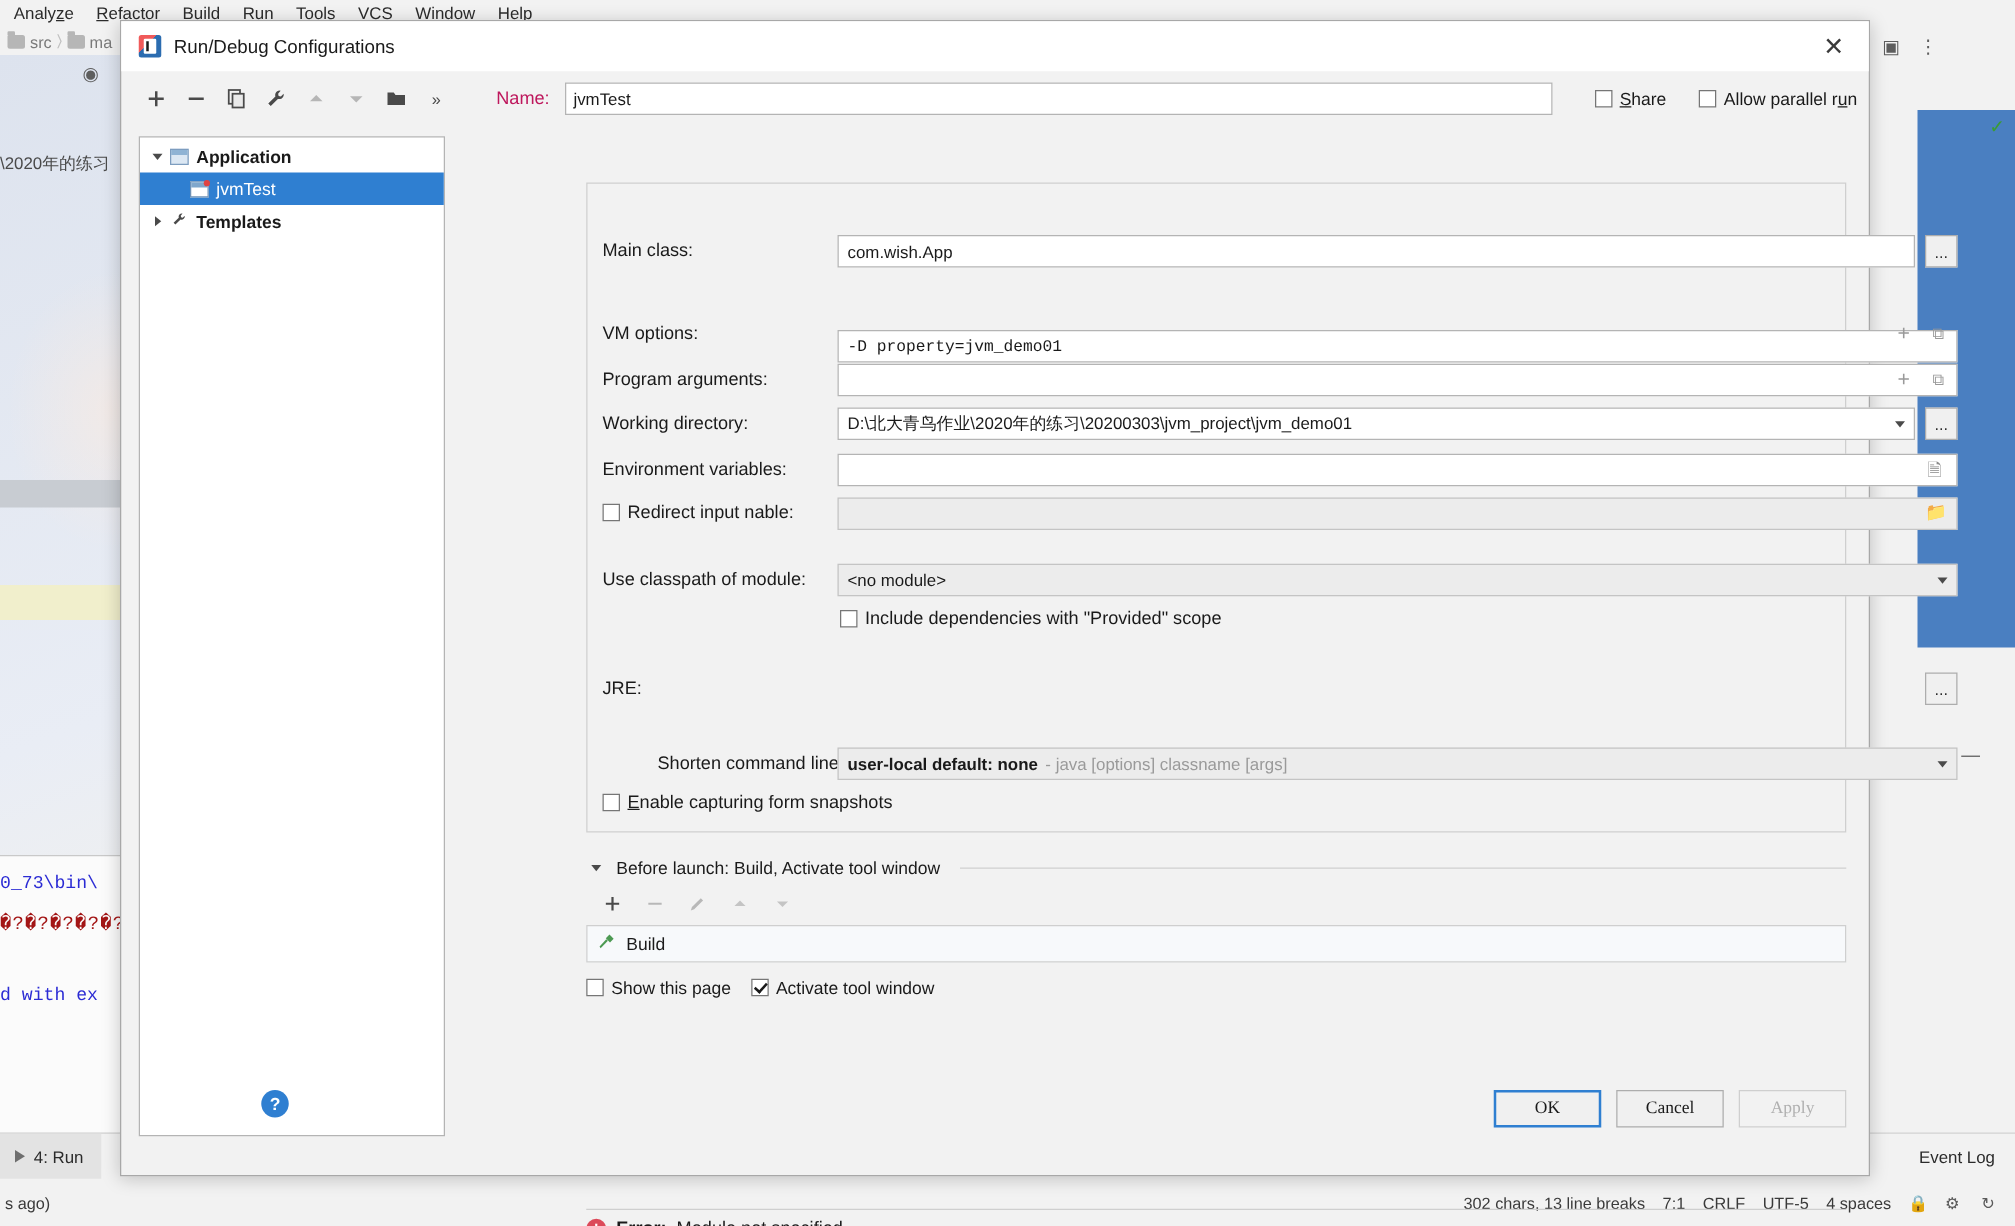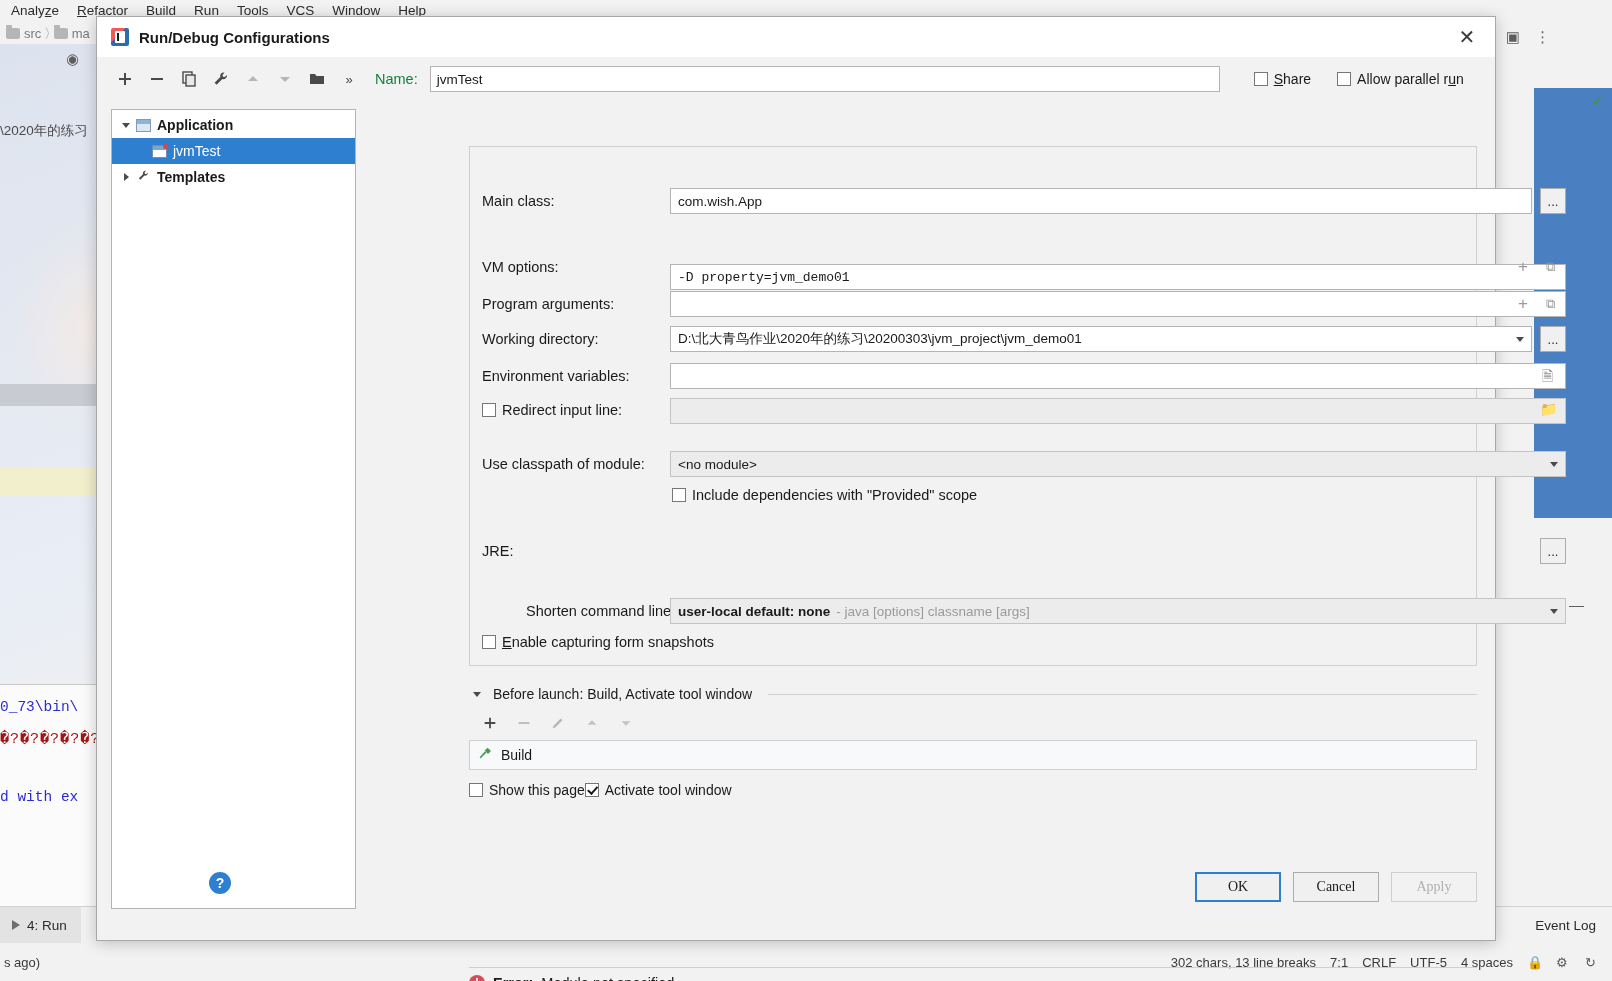--- a/index.html
+++ b/index.html
@@ -122,35 +122,35 @@
     border-radius:2px;
   }
   .dlg-title-ico::after{
     content:""; position:absolute; left:4px; top:3px; width:10px; height:12px;
     background:#ffffff; border-radius:1px;
   }
   .dlg-title-ico::before{
     content:""; position:absolute; left:6px; top:5px; width:2px; height:8px;
     background:#1a1a1a; z-index:2;
   }
-  .dlg-title-text { font-size:15px; color:#1a1a1a;font-weight:bold; }
+  .dlg-title-text { font-size:15px; color:#1a1a1a; }
   .dlg-close {
     position:absolute; right:0; top:0; width:56px; height:40px;
     display:flex;align-items:center;justify-content:center; font-size:20px; color:#3a3a3a;
   }
 
   .dlg-toolbar {
     height:44px; display:flex; align-items:center; padding-left:12px; gap:0;
   }
   .tb-btn {
     width:32px;height:32px;display:flex;align-items:center;justify-content:center;
     color:#4a4a4a;
   }
   .tb-btn svg { display:block; }
-  .name-label { margin-left:10px; font-size:14.5px; color:#15803d; }
+  .name-label { margin-left:32px; font-size:14.5px; color:#be185d; }
   .name-input {
     margin-left:12px; width:790px; height:26px; background:#fff;
     border:1px solid #b4b4b4; font-size:13.5px; color:#1a1a1a;
     padding:0 6px; display:flex; align-items:center;
   }
   .share-group { margin-left:34px; display:flex; align-items:center; gap:26px; font-size:14px;}
   .cbx {
     width:14px;height:14px;border:1px solid #767676;background:#fff;
     display:inline-flex;align-items:center;justify-content:center;flex:none;
     margin-right:6px;
@@ -243,21 +243,21 @@
   .bl-header { display:flex; align-items:center; gap:8px; font-size:14px; color:#1a1a1a; }
   .bl-header .tw.down::before{border-top-color:#4a4a4a;}
   .bl-line { flex:1; height:1px; background:#cfcfcf; margin-left:8px; }
   .bl-toolbar { display:flex; align-items:center; gap:4px; margin-top:8px; padding-left:6px;}
   .bl-tb { width:30px;height:26px;display:flex;align-items:center;justify-content:center;color:#5a5a5a;}
   .bl-tb.dim { color:#b8b8b8; }
   .bl-list {
     margin-top:4px; height:30px; background:#f7f9fb; border:1px solid #cfcfcf;
     display:flex; align-items:center; padding-left:8px; gap:8px; font-size:14px;
   }
-  .bl-checks { margin-top:12px; display:flex; align-items:center; gap:0; font-size:14px; }
+  .bl-checks { margin-top:12px; display:flex; align-items:center; gap:16px; font-size:14px; }
 
   .error-sep { position:absolute; left:372px; right:18px; top:866px; height:1px; background:#cfcfcf; }
   .error-row {
     position:absolute; left:372px; top:874px; display:flex; align-items:center; gap:8px; font-size:14.5px;
   }
   .err-ico {
     width:16px;height:16px;border-radius:50%;background:#dc4a5a;color:#fff;
     display:flex;align-items:center;justify-content:center;font-size:12px;font-weight:bold;flex:none;
   }
 
@@ -461,21 +461,21 @@
           <span class="chev"></span>
         </span>
         <span class="ellipsis-btn" style="left:1070px; top:179px;">...</span>
 
         <span class="f-label" style="left:12px; top:221px;">Environment variables:</span>
         <span class="f-input" style="left:200px; top:216px; width:896px;"></span>
         <span class="env-ico" style="left:1072px; top:219px;">🗎</span>
 
         <span class="cbx-row" style="position:absolute; left:12px; top:255px;">
           <span class="cbx"></span>
-          <span class="f-label" style="position:static;">Redirect input line:</span>
+          <span class="f-label" style="position:static;">Redirect input nable:</span>
         </span>
         <span class="f-input disabled" style="left:200px; top:251px; width:896px;"></span>
         <span class="env-ico" style="left:1070px; top:254px;">📁</span>
 
         <span class="f-label" style="left:12px; top:309px;">Use classpath of module:</span>
         <span class="f-combo gray" style="left:200px; top:304px; width:896px;">
           <span>&lt;no module&gt;</span>
           <span class="chev"></span>
         </span>
 

